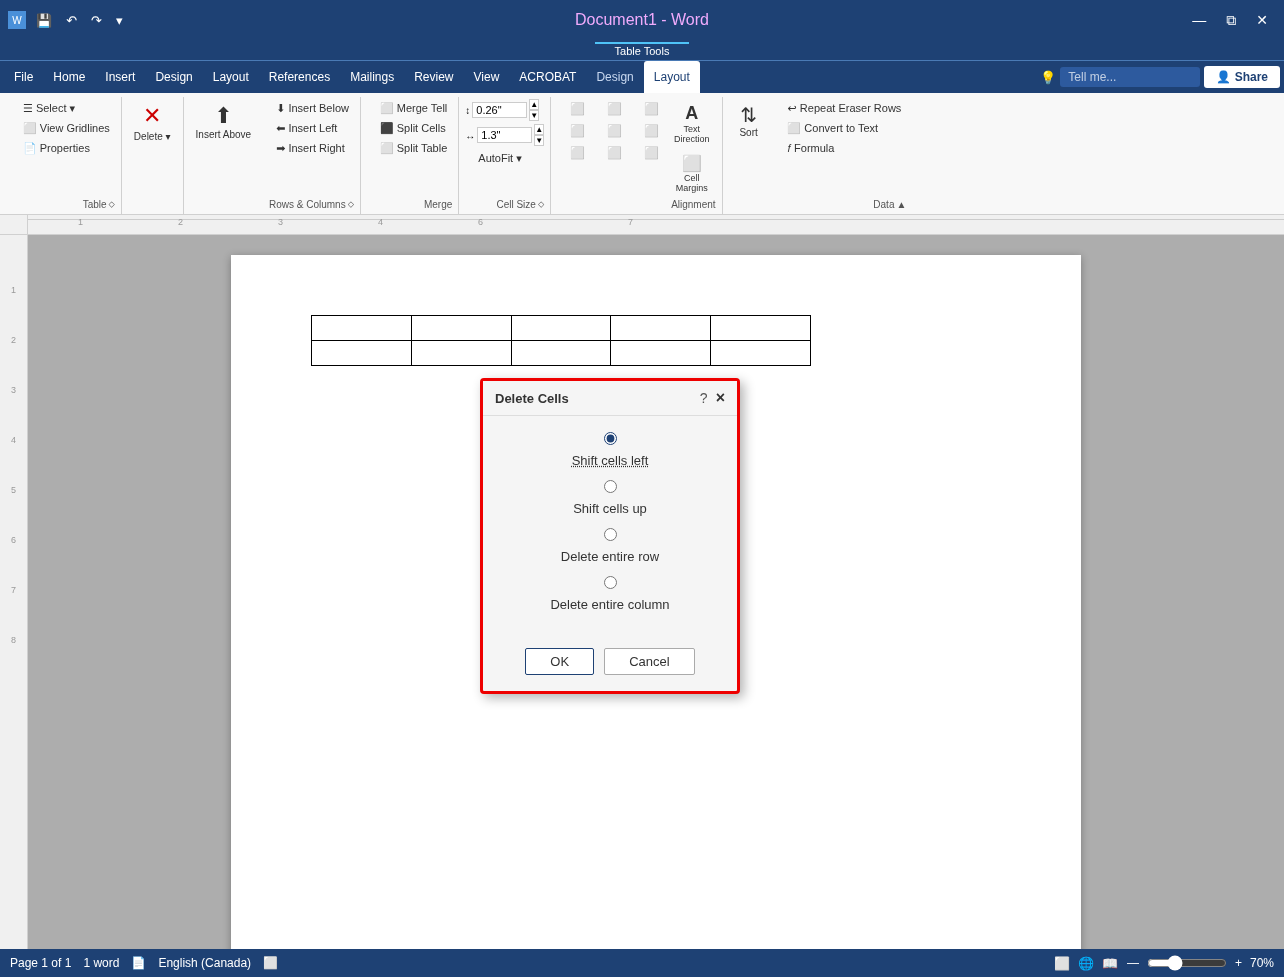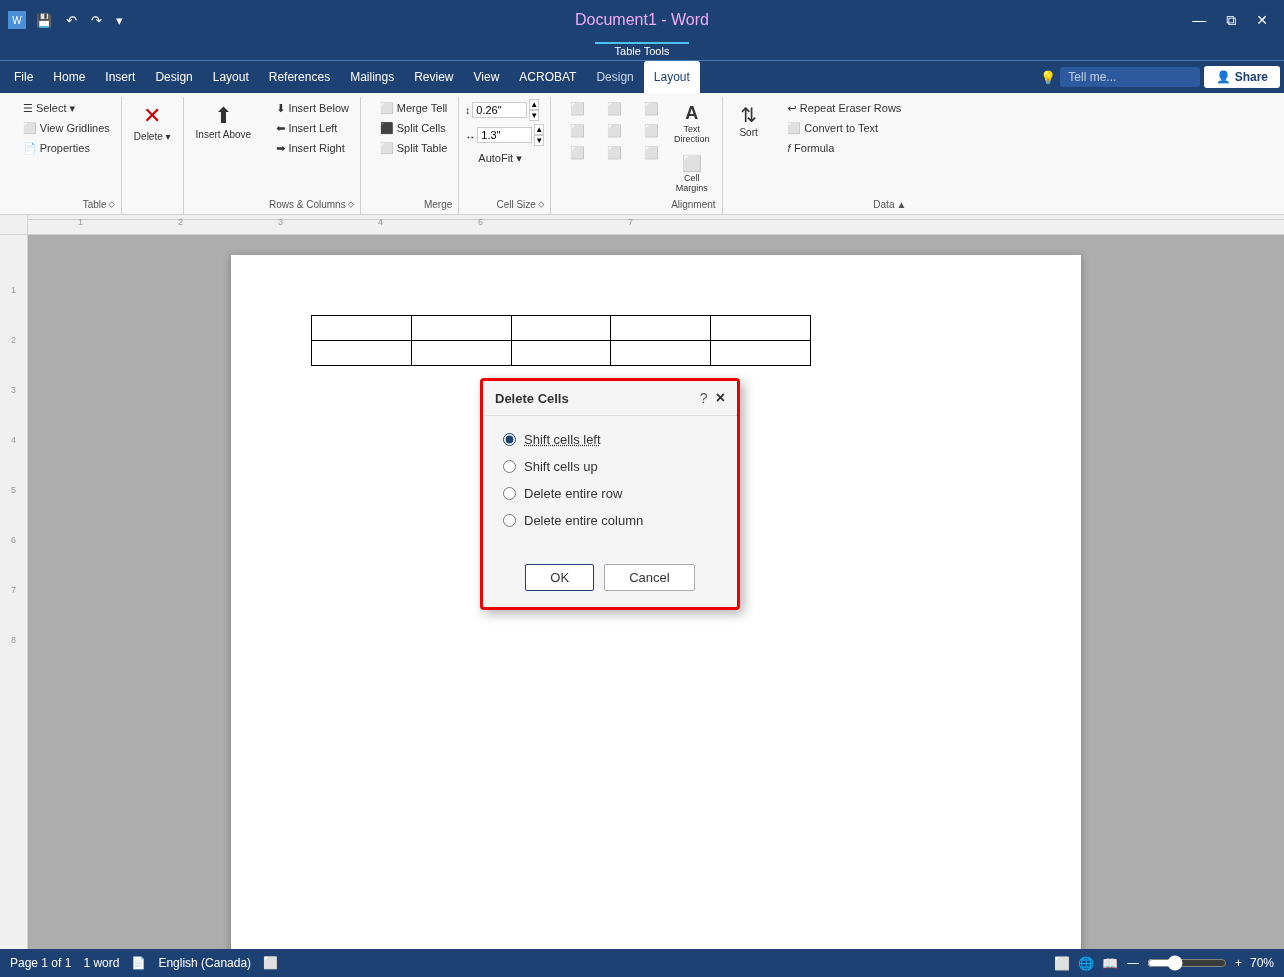--- a/index.html
+++ b/index.html
@@ -246,20 +246,21 @@
     .dialog-close { background: none; border: none; cursor: pointer; font-size: 16px; color: #333; font-weight: bold; }
     .dialog-body { padding: 16px 20px; }
     .radio-option {
       display: flex;
       align-items: center;
       gap: 8px;
       margin-bottom: 12px;
       font-size: 13px;
       color: #333;
       cursor: pointer;
+      flex-direction: column;
     }
     .radio-option input[type="radio"] { cursor: pointer; accent-color: #1e4174; }
     .dialog-footer {
       padding: 8px 20px 16px;
       display: flex;
       gap: 10px;
       justify-content: center;
     }
     .dialog-btn {
       padding: 5px 24px;

